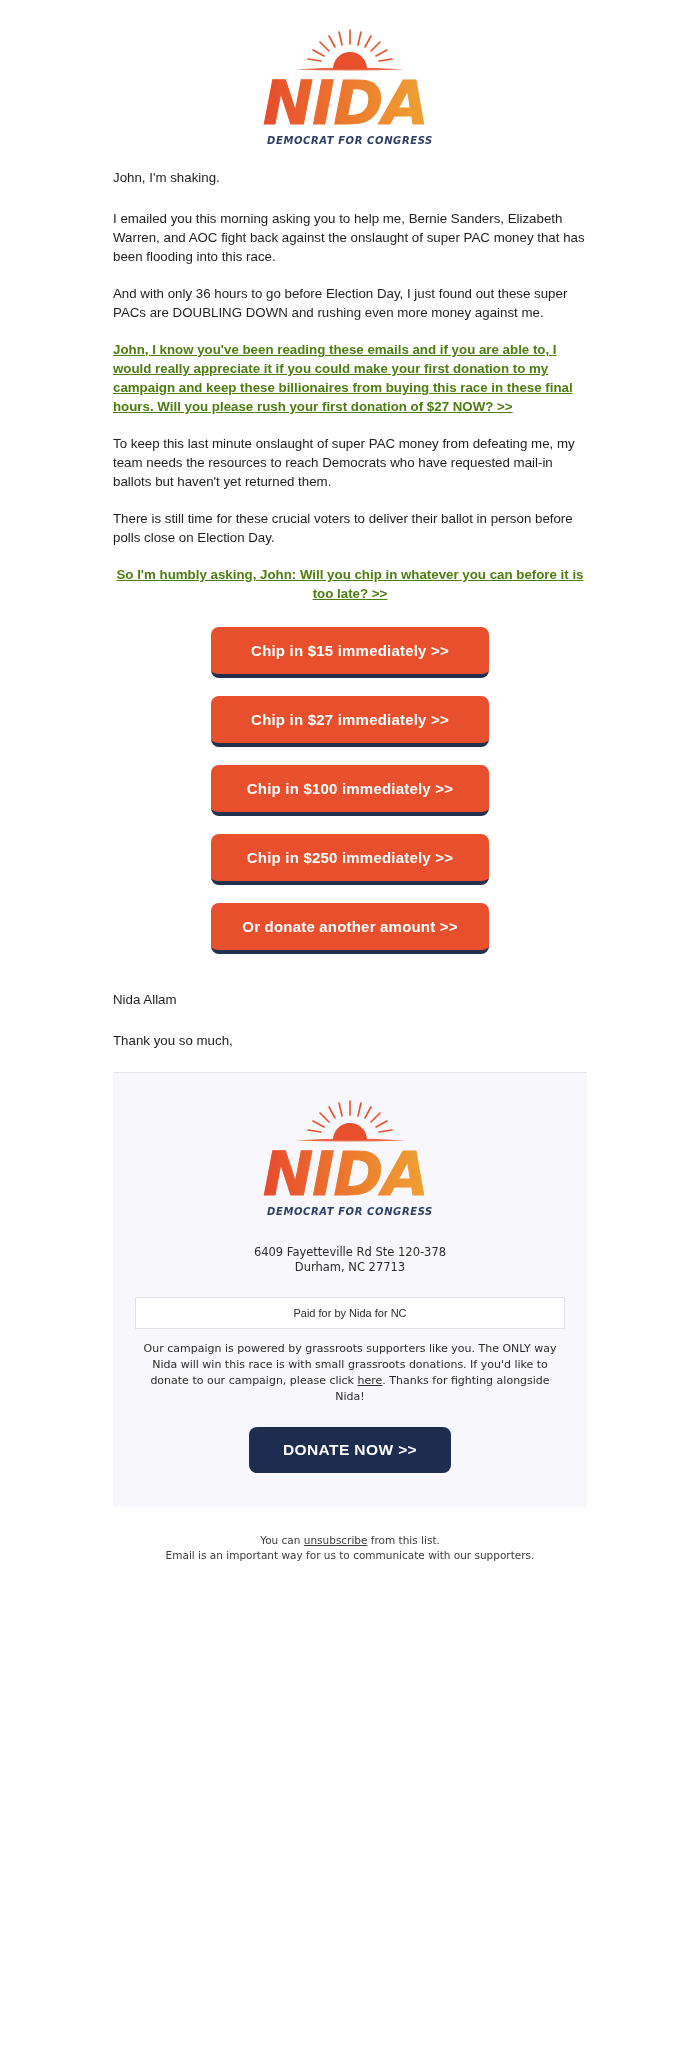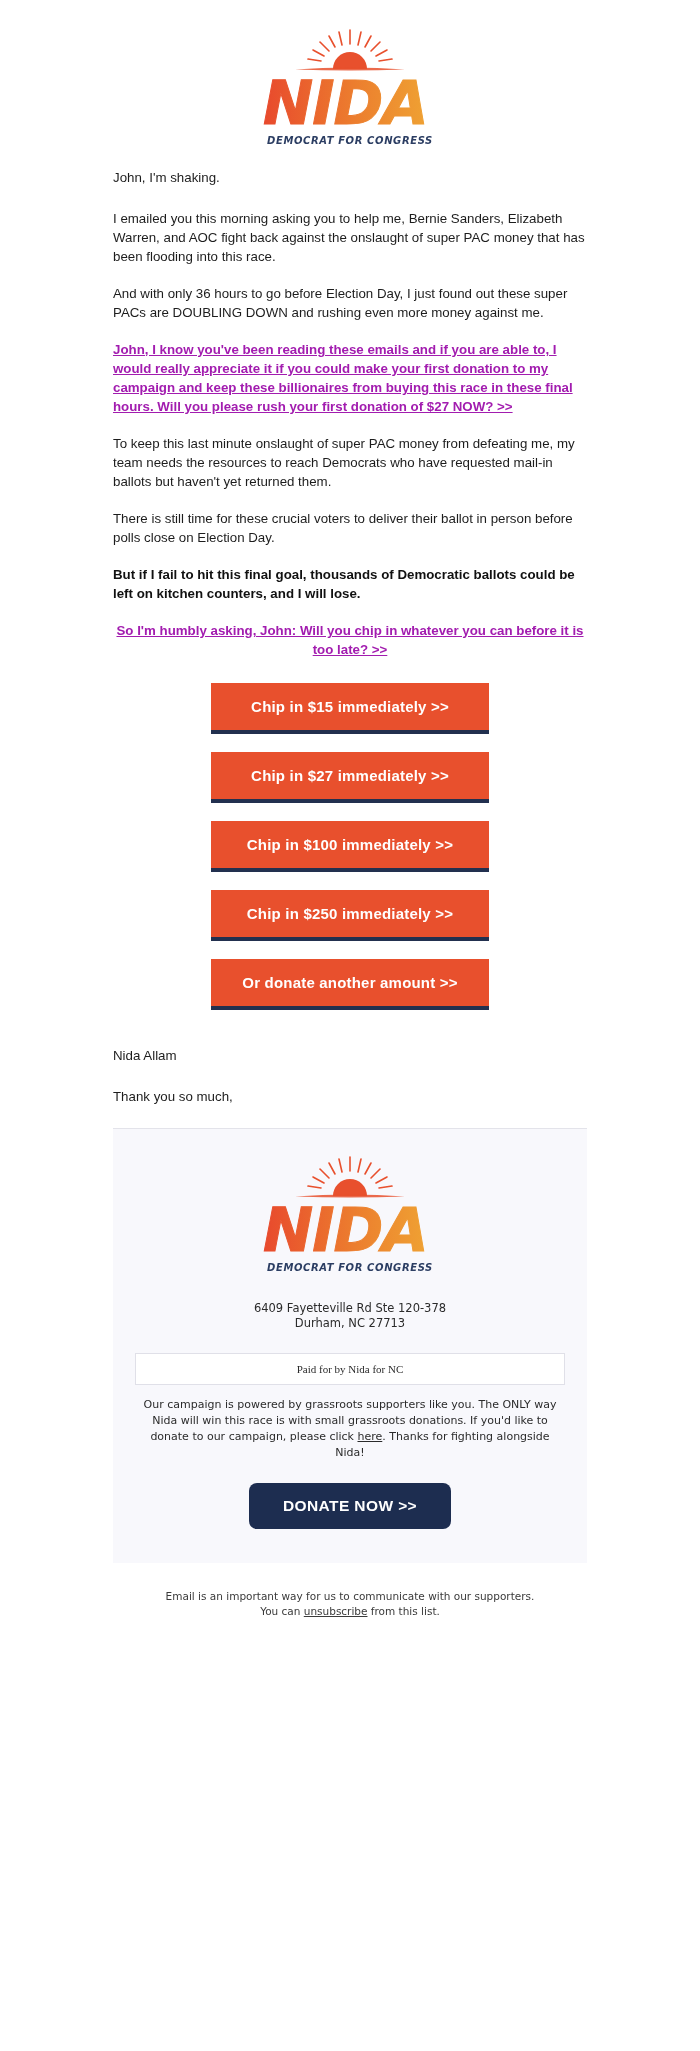--- a/index.html
+++ b/index.html
@@ -63,21 +63,21 @@
   p.para.first { margin-bottom: 22px; }
   p.bold-para {
     font-weight: bold;
     font-size: 13.3px;
     line-height: 19px;
     color: #111111;
     margin: 0 0 18px 0;
   }
   a.redlink {
     display: block;
-    color: #a21caf;
+    color: #4d7c0f;
     font-weight: bold;
     font-size: 13.3px;
     line-height: 19px;
     text-decoration: underline;
     margin: 2px 0 18px 0;
   }
   a.redlink.centered { text-align: center; }
   
   .btn-stack {
     width: 474px;
@@ -88,21 +88,21 @@
     display: block;
     width: 278px;
     margin: 0 auto 18px auto;
     background: #e8502d;
     color: #ffffff;
     font-weight: bold;
     font-size: 15px;
     text-align: center;
     text-decoration: none;
     padding: 15px 8px 15px 8px;
-    border-radius: 0;
+    border-radius: 8px;
     border-bottom: 4px solid #22304f;
     letter-spacing: 0.2px;
   }
   .closing {
     width: 474px;
     margin: 0 auto;
     padding-top: 18px;
   }
   .closing p {
     font-size: 13.3px;
@@ -125,21 +125,21 @@
     font-size: 11.5px;
     line-height: 15px;
     color: #2b2b2b;
     margin-top: 26px;
   }
   .paidfor {
     margin: 22px 0 0 0;
     background: #ffffff;
     border: 1px solid #e0e0e8;
     padding: 9px 6px;
-    font-family: Liberation Serif, serif;
+    font-family: Liberation Sans, sans-serif;
     font-size: 11px;
     color: #2b2b2b;
   }
   .disclaimer {
     font-family: "DejaVu Sans", sans-serif;
     font-size: 11px;
     line-height: 16px;
     color: #2b2b2b;
     margin: 12px 6px 0 6px;
   }
@@ -208,21 +208,20 @@
     </div>
   </div>
 
   <div class="body-wrap">
     <p class="para first">John, I'm shaking.</p>
     <p class="para">I emailed you this morning asking you to help me, Bernie Sanders, Elizabeth Warren, and AOC fight back against the onslaught of super PAC money that has been flooding into this race.</p>
     <p class="para">And with only 36 hours to go before Election Day, I just found out these super PACs are DOUBLING DOWN and rushing even more money against me.</p>
     <a class="redlink" href="#">John, I know you've been reading these emails and if you are able to, I would really appreciate it if you could make your first donation to my campaign and keep these billionaires from buying this race in these final hours. Will you please rush your first donation of $27 NOW? &gt;&gt;</a>
     <p class="para">To keep this last minute onslaught of super PAC money from defeating me, my team needs the resources to reach Democrats who have requested mail-in ballots but haven't yet returned them.</p>
     <p class="para">There is still time for these crucial voters to deliver their ballot in person before polls close on Election Day.</p>
-    <p class="bold-para">But if I fail to hit this final goal, thousands of Democratic ballots could be left on kitchen counters, and I will lose.</p>
     <a class="redlink centered" href="#">So I'm humbly asking, John: Will you chip in whatever you can before it is too late? &gt;&gt;</a>
   </div>
 
   <div class="btn-stack">
     <a class="btn" href="#">Chip in $15 immediately &gt;&gt;</a>
     <a class="btn" href="#">Chip in $27 immediately &gt;&gt;</a>
     <a class="btn" href="#">Chip in $100 immediately &gt;&gt;</a>
     <a class="btn" href="#">Chip in $250 immediately &gt;&gt;</a>
     <a class="btn" href="#">Or donate another amount  &gt;&gt;</a>
   </div>
@@ -272,17 +271,17 @@
     </div>
 
     <div class="paidfor">Paid for by Nida for NC</div>
 
     <div class="disclaimer"><span>Our campaign is powered by grassroots supporters like you. The ONLY way Nida will win this race is with small grassroots donations. If you'd like to donate to our campaign, please click </span><a href="#">here</a><span>. Thanks for fighting alongside Nida!</span></div>
 
     <a class="donate-now" href="#">DONATE NOW &gt;&gt;</a>
   </div>
 
   <div class="unsub">
+    <div><span>You can </span><a href="#">unsubscribe</a><span> from this list.</span></div>
     <div>Email is an important way for us to communicate with our supporters.</div>
-    <div><span>You can </span><a href="#">unsubscribe</a><span> from this list.</span></div>
   </div>
 
 </div>
 
 </body></html>

